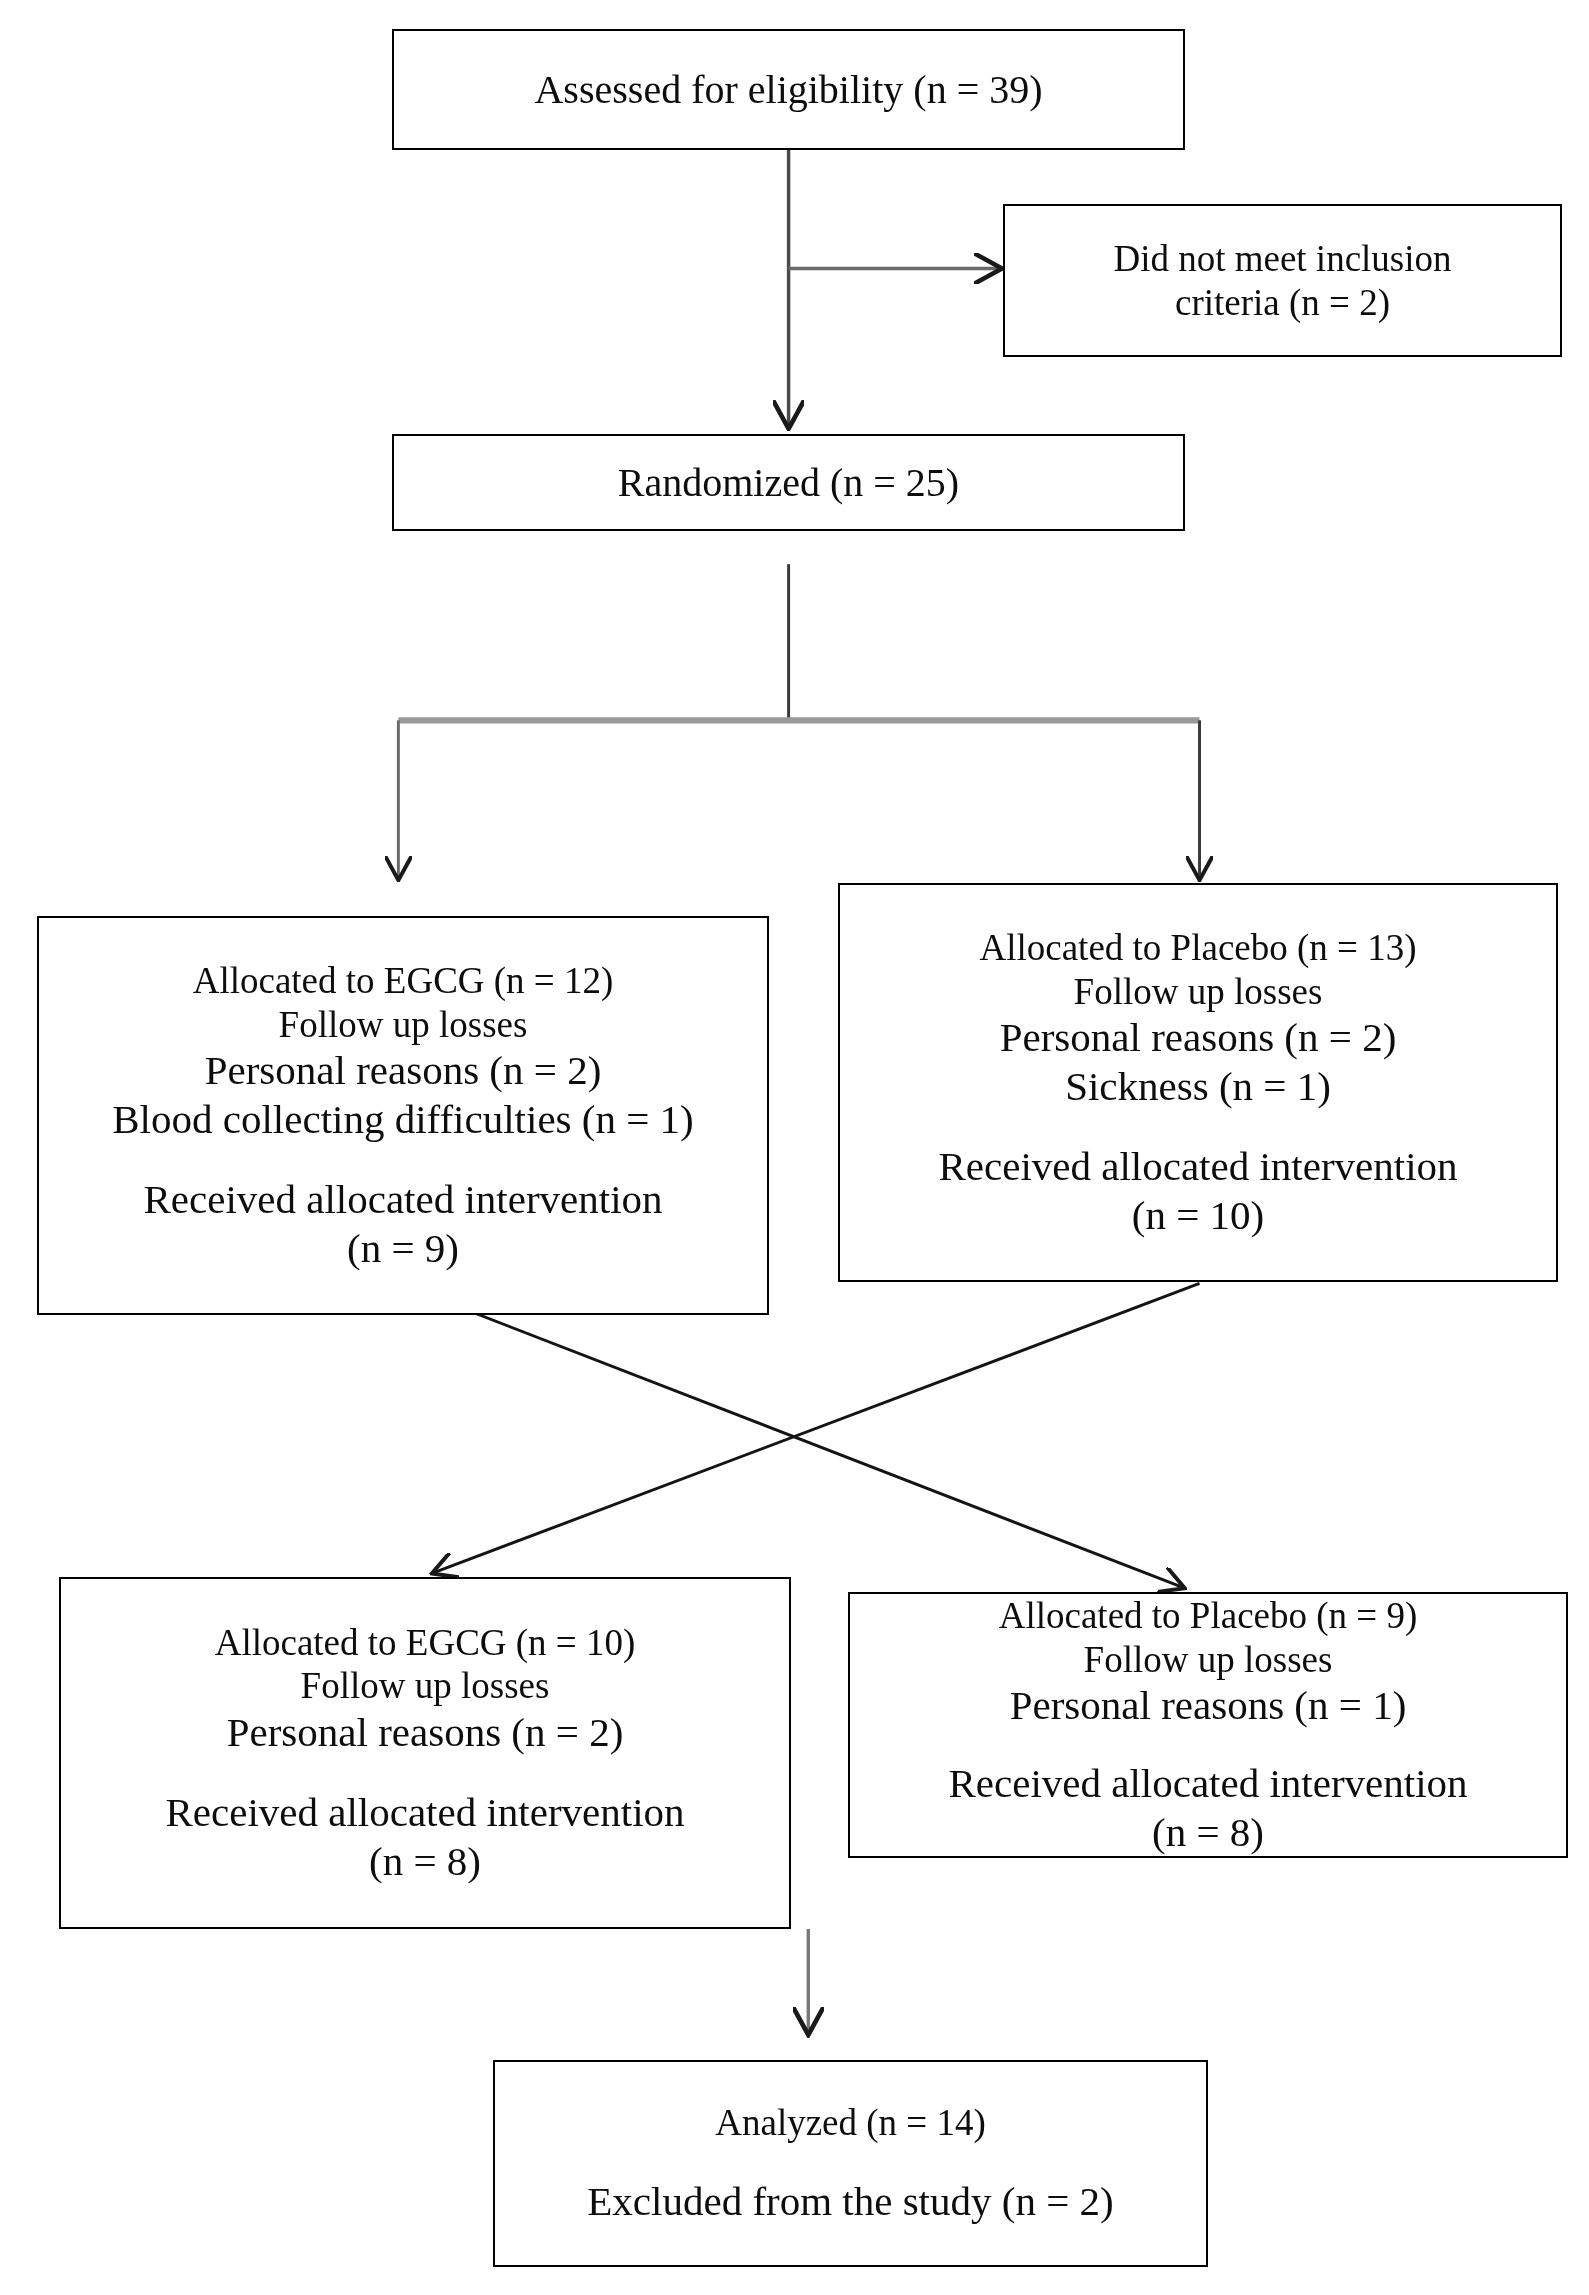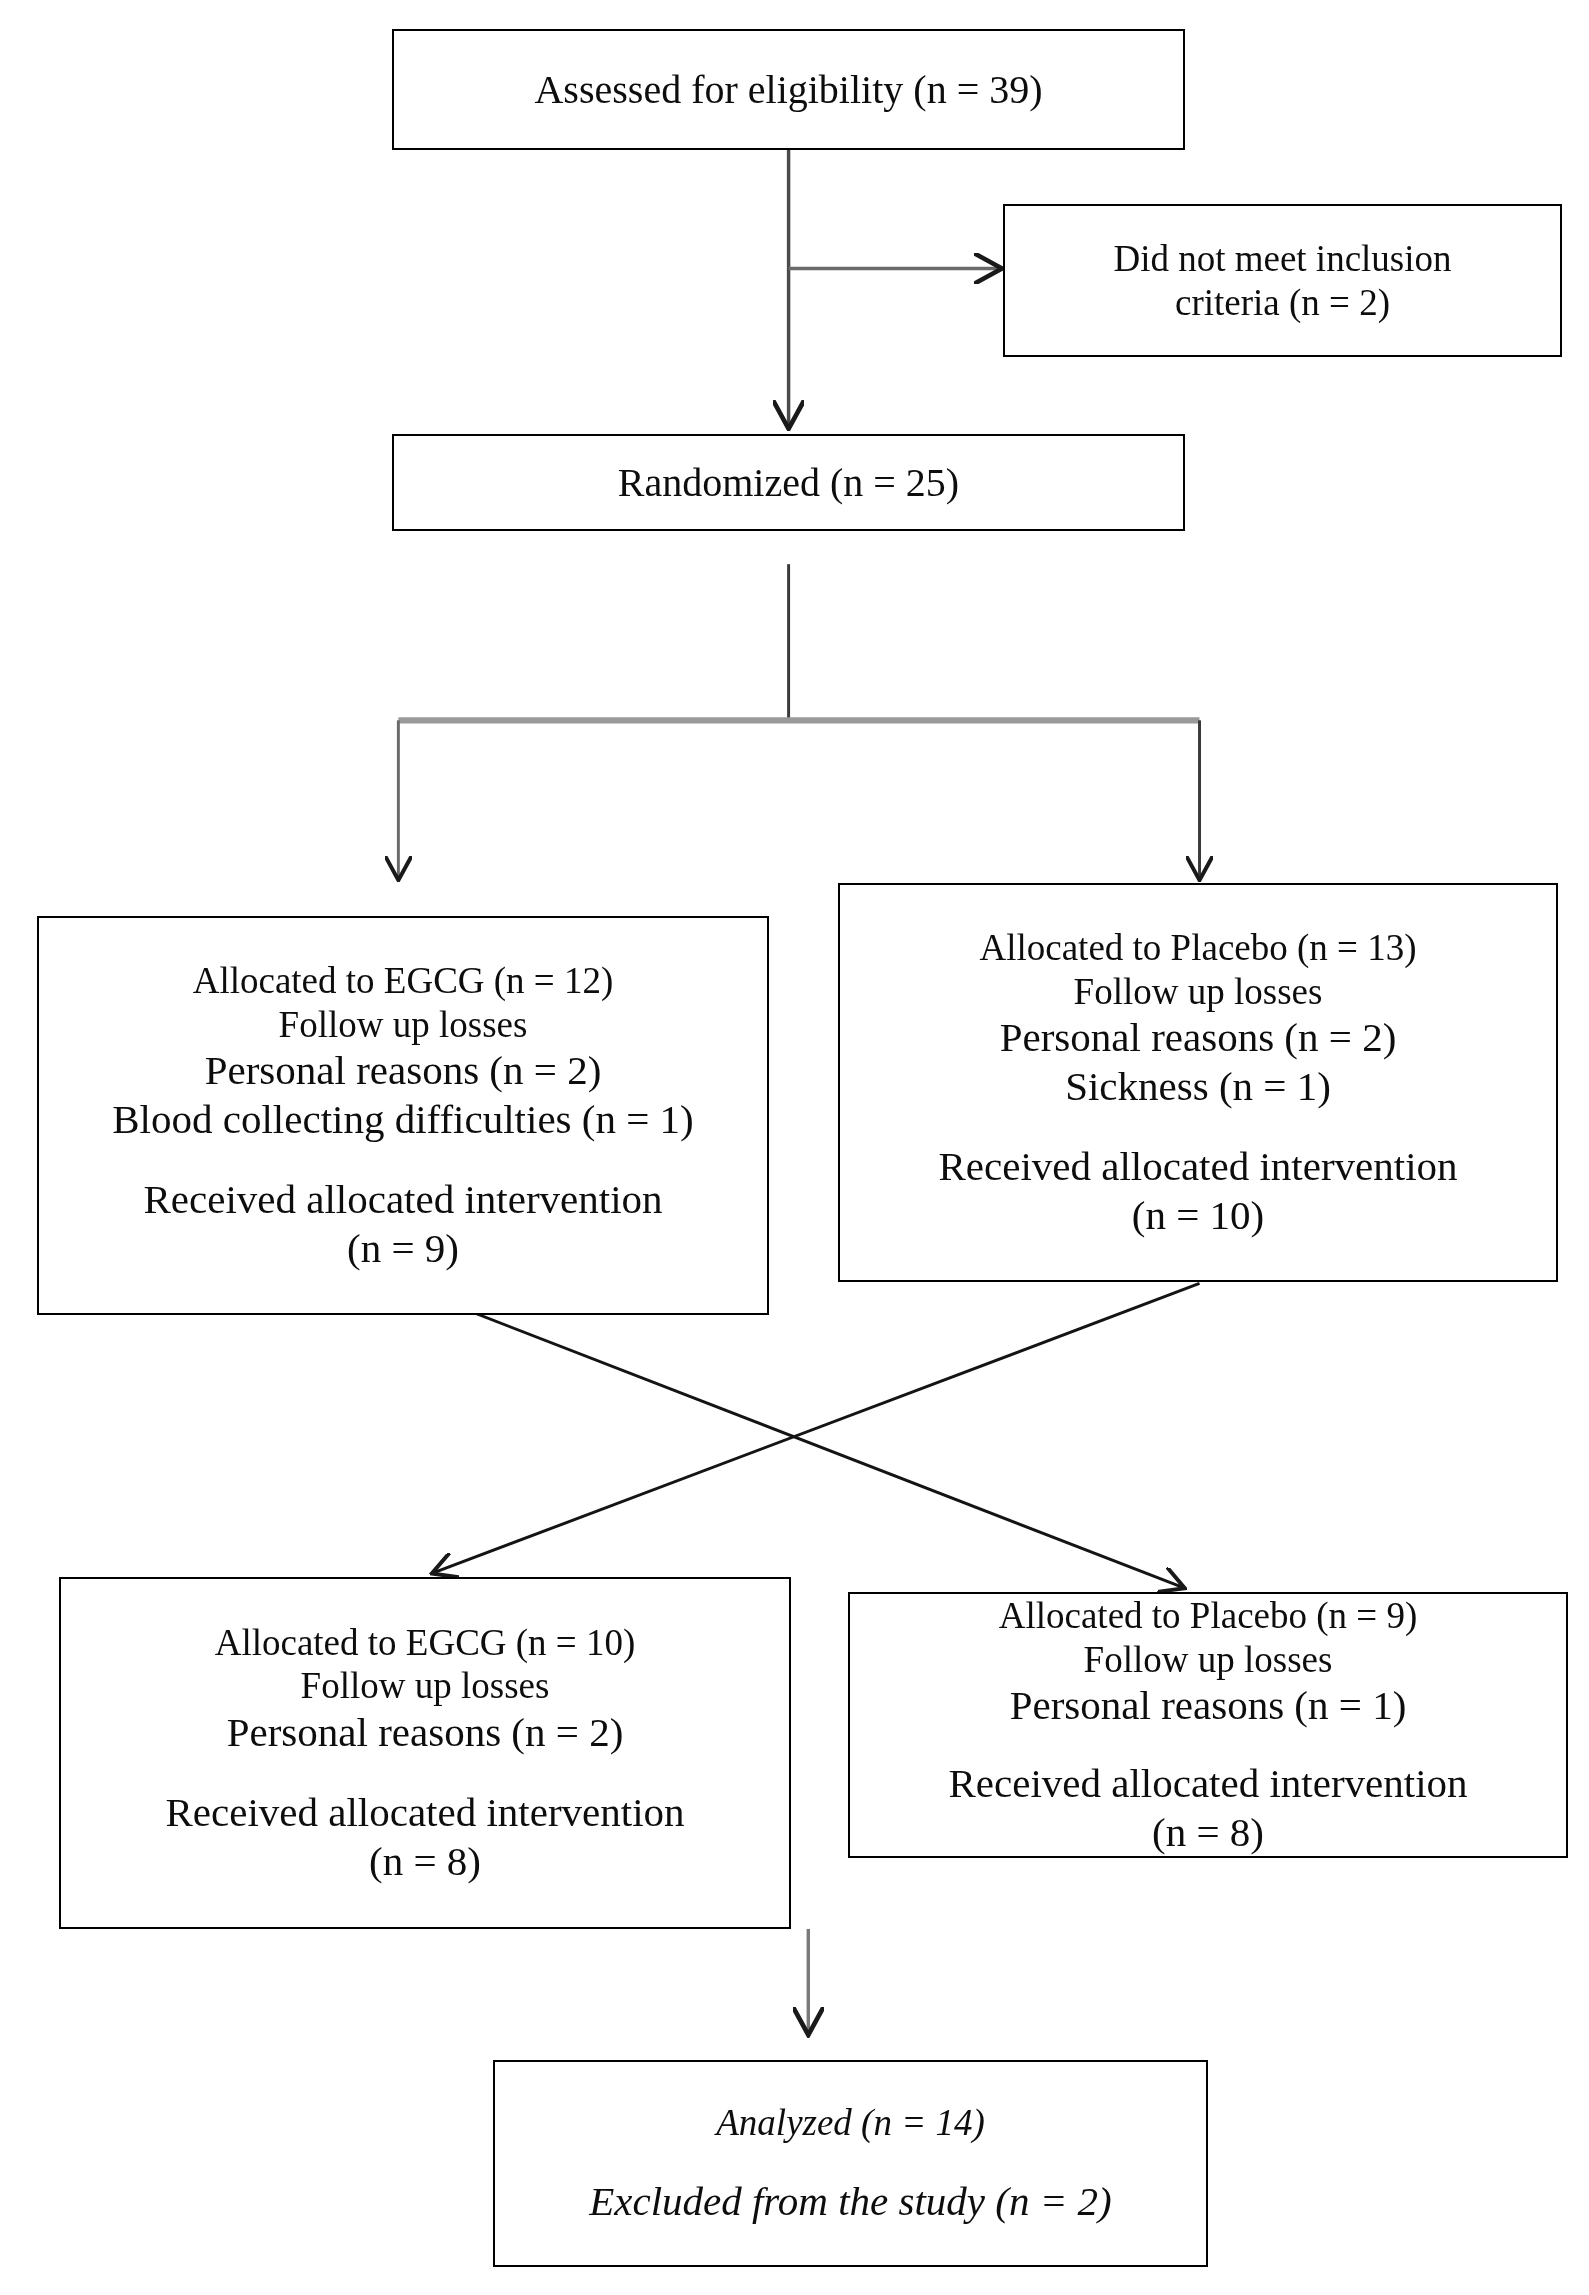--- a/index.html
+++ b/index.html
@@ -46,21 +46,21 @@
   .gap-lg  { height: 32px; }
 
   
   #node-assessed      { left: 392px;  top: 29px;   width: 793px; height: 121px; }
   #node-excluded-inc  { left: 1003px; top: 192px;  width: 559px; height: 153px; margin-top: 12px; }
   #node-randomized    { left: 392px;  top: 434px;  width: 793px; height: 97px; }
   #node-alloc-egcg-1  { left: 37px;   top: 916px; width: 732px; height: 399px; }
   #node-alloc-plac-1  { left: 838px; top: 883px; width: 720px; height: 399px; }
   #node-alloc-egcg-2  { left: 59px;   top: 1577px; width: 732px; height: 352px; }
   #node-alloc-plac-2  { left: 848px; top: 1592px; width: 720px; height: 266px; text-align: center; }
-  #node-analyzed      { left: 493px; top: 2060px; width: 715px; height: 207px; font-style: italic; }
+  #node-analyzed      { left: 493px; top: 2060px; width: 715px; height: 207px; }
 </style>
 </head>
 <body>
 
 <div id="page">
 
   <svg class="connectors" viewBox="0 0 3226 4658" width="1590" height="2295" xmlns="http://www.w3.org/2000/svg">
     <defs>
       <marker id="arrow" viewBox="0 0 12 12" refX="10" refY="6" markerWidth="9" markerHeight="9" orient="auto-start-reverse">
         <path d="M 0 0 L 11 6 L 0 12" fill="none" stroke="#1a1a1a" stroke-width="1.8"></path>

